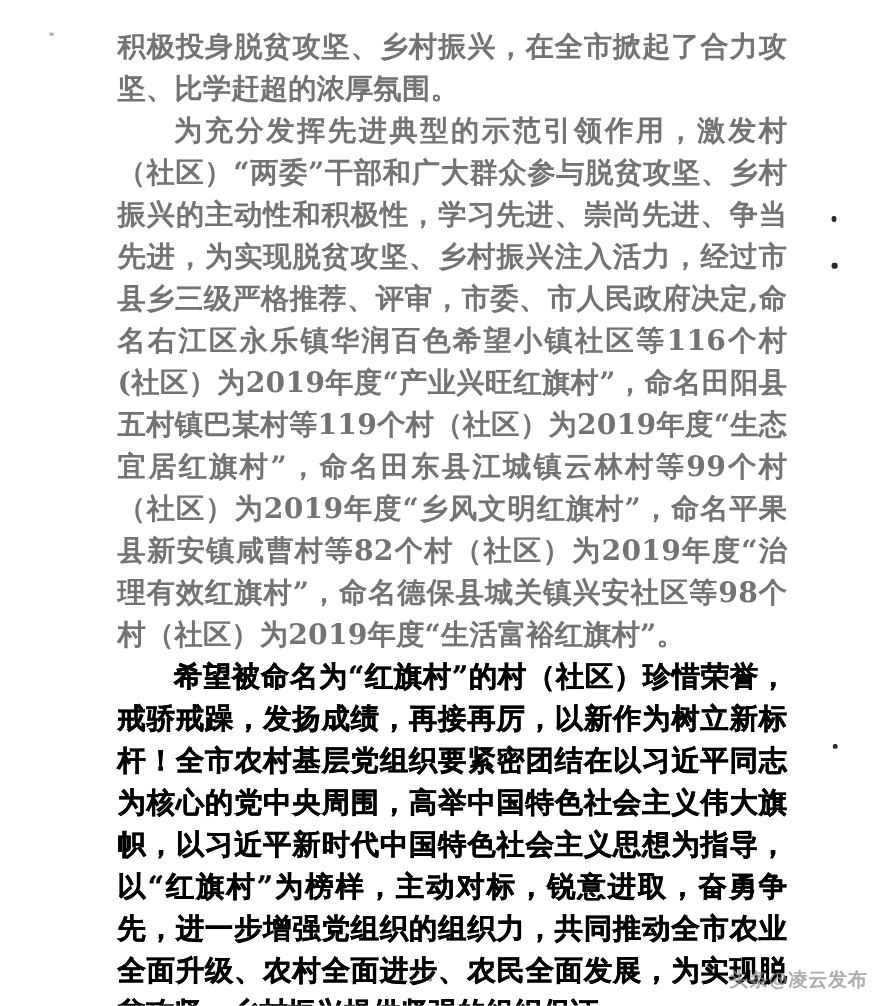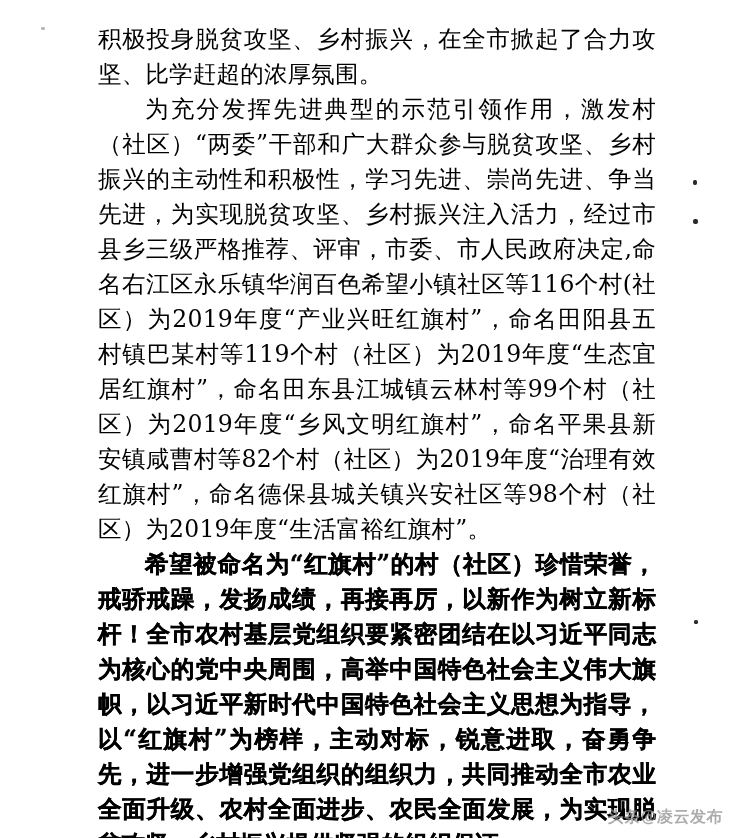--- a/index.html
+++ b/index.html
@@ -16,24 +16,25 @@
   .textblock{
     position:absolute;
     left:98px; top:22px;
     width:558px;
   }
   p{
     margin:0;
     font-size:23.5px;
     line-height:35px;
     letter-spacing:0.2px;
-    color:#000000;
+    color:#737373;
     text-align:justify;
     text-justify:inter-character;
     font-family:"DejaVu Serif","Liberation Serif",serif;
+    font-weight:bold;
   }
   p.cont{ text-indent:0; }
   p.indent{ text-indent:2em; }
   p.heavy{
     font-weight:700;
     color:#000000;
     letter-spacing:0.1px;
     -webkit-text-stroke:0.35px #000;
   }
   .watermark{

